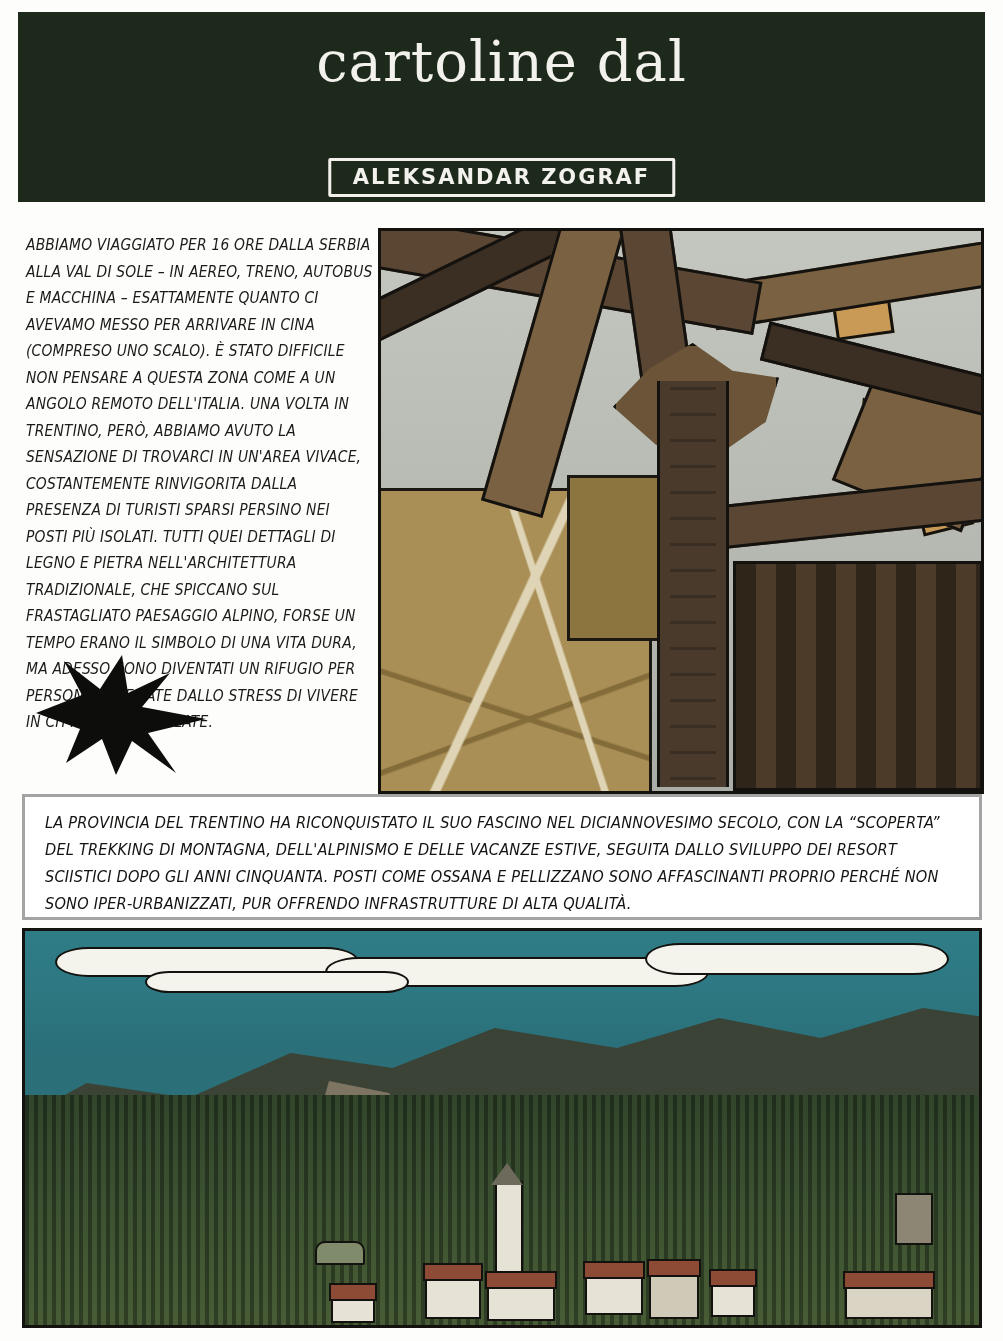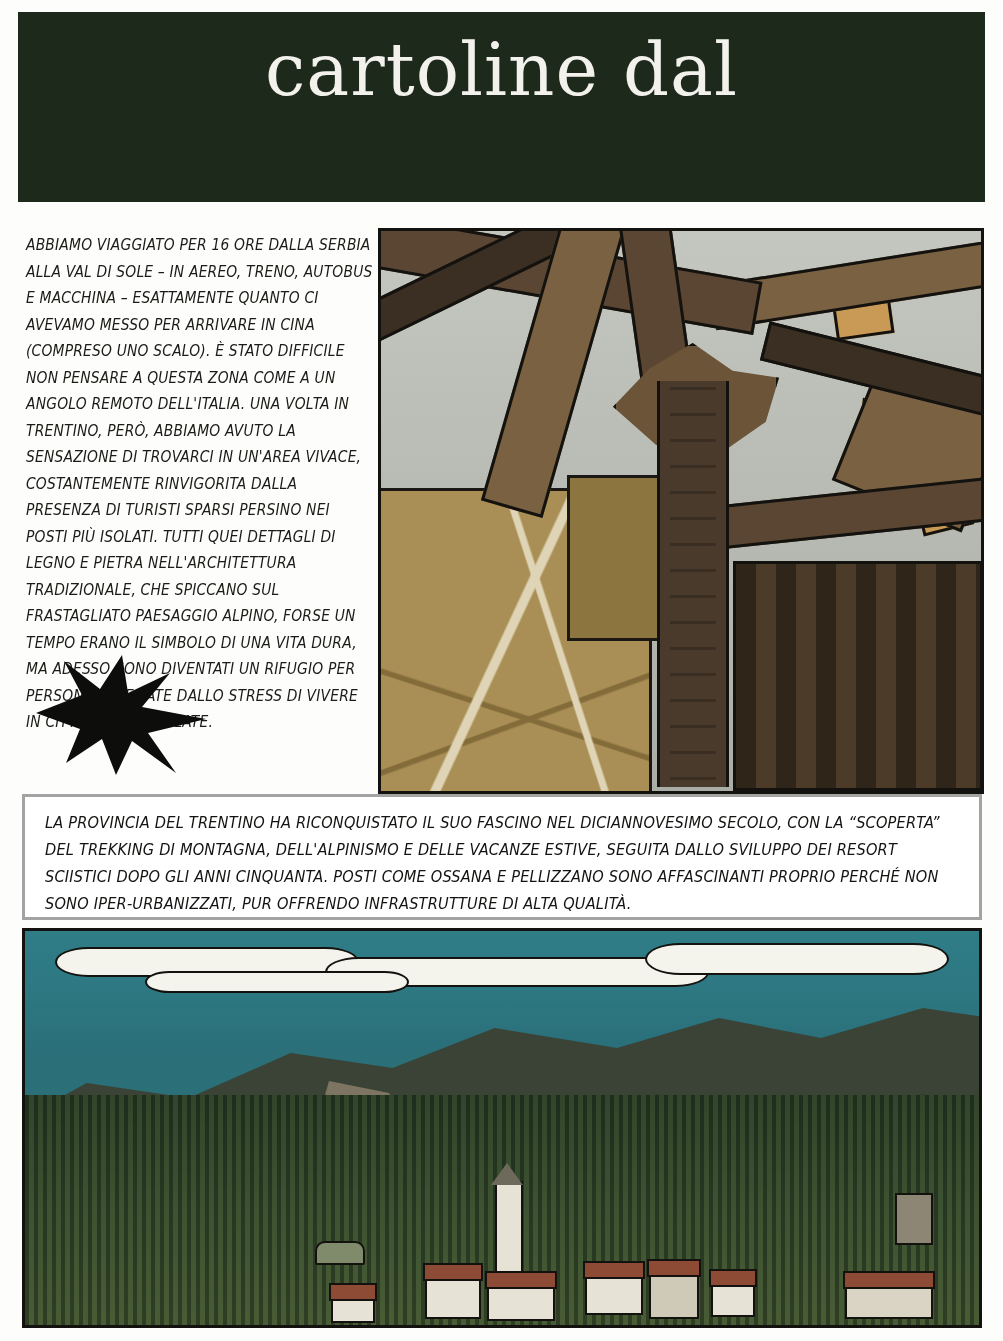--- a/index.html
+++ b/index.html
@@ -37,21 +37,21 @@
     height: 100%;
     text-align: center;
   }
   .title-line1 {
     position: absolute;
     top: 22px;
     left: 0;
     width: 100%;
     color: #f2f1ec;
     font-family: "DejaVu Serif", serif;
-    font-size: 72px;
+    font-size: 56px;
     letter-spacing: 1px;
     line-height: 1;
   }
   .title-line2 {
     position: absolute;
     top: 80px;
     left: 0;
     width: 100%;
     color: #f2f1ec;
     font-family: "DejaVu Serif", serif;
@@ -360,20 +360,23 @@
   }
 </style>
 </head>
 <body>
 
 <div class="page">
 
   <div class="masthead">
     <div class="masthead-inner">
       <div class="title-line1">cartoline dal</div>
+      <div class="byline-box">
+        <span class="byline-text">ALEKSANDAR ZOGRAF</span>
+      </div>
     </div>
   </div>
 
   <div class="caption-col">
     <p>ABBIAMO VIAGGIATO PER 16 ORE DALLA SERBIA ALLA VAL DI SOLE – IN AEREO, TRENO, AUTOBUS E MACCHINA – ESATTAMENTE QUANTO CI AVEVAMO MESSO PER ARRIVARE IN CINA (COMPRESO UNO SCALO). È STATO DIFFICILE NON PENSARE A QUESTA ZONA COME A UN ANGOLO REMOTO DELL'ITALIA. UNA VOLTA IN TRENTINO, PERÒ, ABBIAMO AVUTO LA SENSAZIONE DI TROVARCI IN UN'AREA VIVACE, COSTANTEMENTE RINVIGORITA DALLA PRESENZA DI TURISTI SPARSI PERSINO NEI POSTI PIÙ ISOLATI. TUTTI QUEI DETTAGLI DI LEGNO E PIETRA NELL'ARCHITETTURA TRADIZIONALE, CHE SPICCANO SUL FRASTAGLIATO PAESAGGIO ALPINO, FORSE UN TEMPO ERANO IL SIMBOLO DI UNA VITA DURA, MA ADESSO SONO DIVENTATI UN RIFUGIO PER PERSONE STREMATE DALLO STRESS DI VIVERE IN CITTÀ SOVRAFFOLLATE.</p>
   </div>
 
   <div class="panel-1">
     <div class="p1-sky"></div>
 

